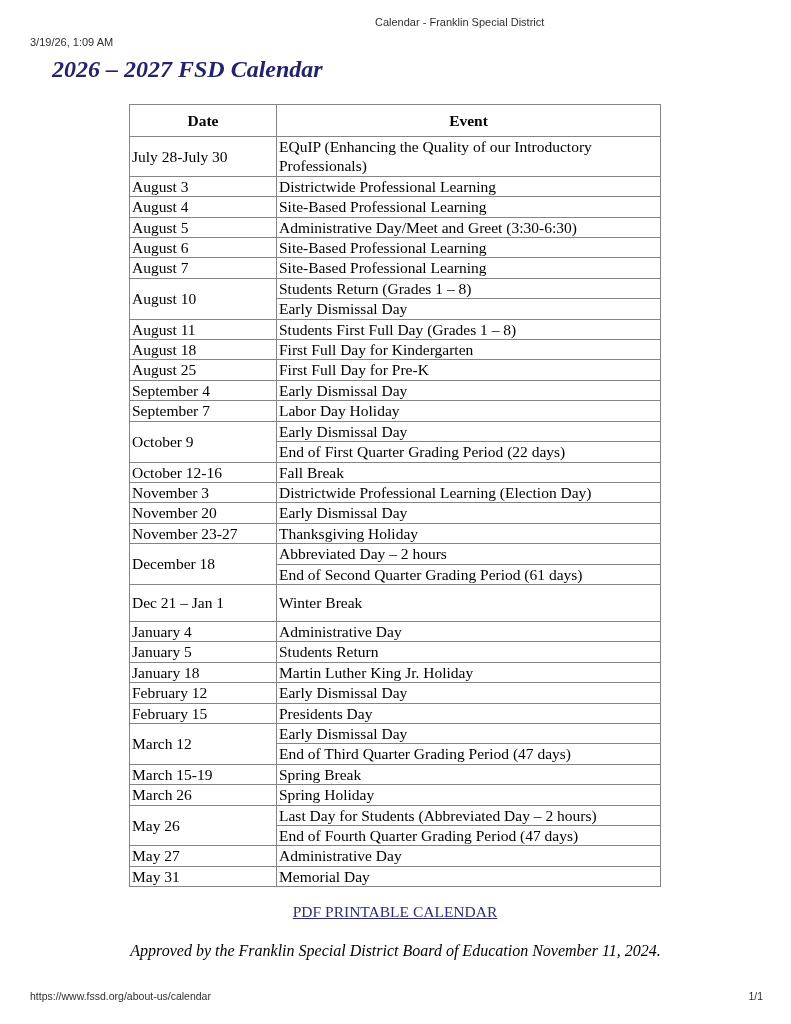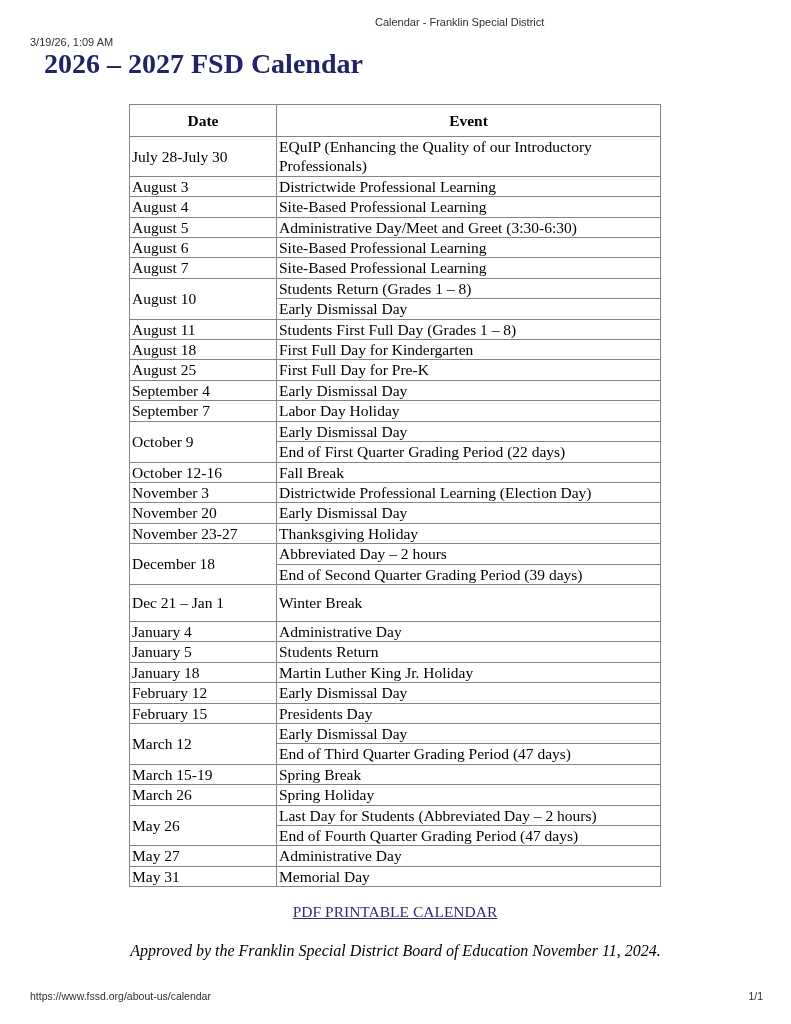--- a/index.html
+++ b/index.html
@@ -37,26 +37,27 @@
     font-family: "Liberation Sans", sans-serif;
     font-size: 11px;
     color: #2f2f2f;
     white-space: nowrap;
   }
   
   h1.page-title {
     position: absolute;
     left: 40px;
     top: 44px;
-    margin: 4px;
+    margin: 12px;
     font-family: "Liberation Serif", serif;
-    font-size: 28px;
+    font-size: 24px;
     font-weight: bold;
     color: var(--title-color);
     white-space: nowrap;
+    font-style: italic;
   }
   
   table.calendar {
     position: absolute;
     left: 129px;
     top: 104px;
     width: 532px;
     border-collapse: collapse;
     font-size: 15.5px;
     color: var(--text-color);
@@ -220,21 +221,21 @@
       </tr>
       <tr>
         <td rowspan="1">November 23-27</td>
         <td>Thanksgiving Holiday</td>
       </tr>
       <tr>
         <td rowspan="2">December 18</td>
         <td>Abbreviated Day – 2 hours</td>
       </tr>
       <tr>
-        <td>End of Second Quarter Grading Period (39 days)</td>
+        <td>End of Second Quarter Grading Period (61 days)</td>
       </tr>
       <tr class="tall">
         <td rowspan="1">Dec 21 – Jan 1</td>
         <td>Winter Break</td>
       </tr>
       <tr>
         <td rowspan="1">January 4</td>
         <td>Administrative Day</td>
       </tr>
       <tr>

